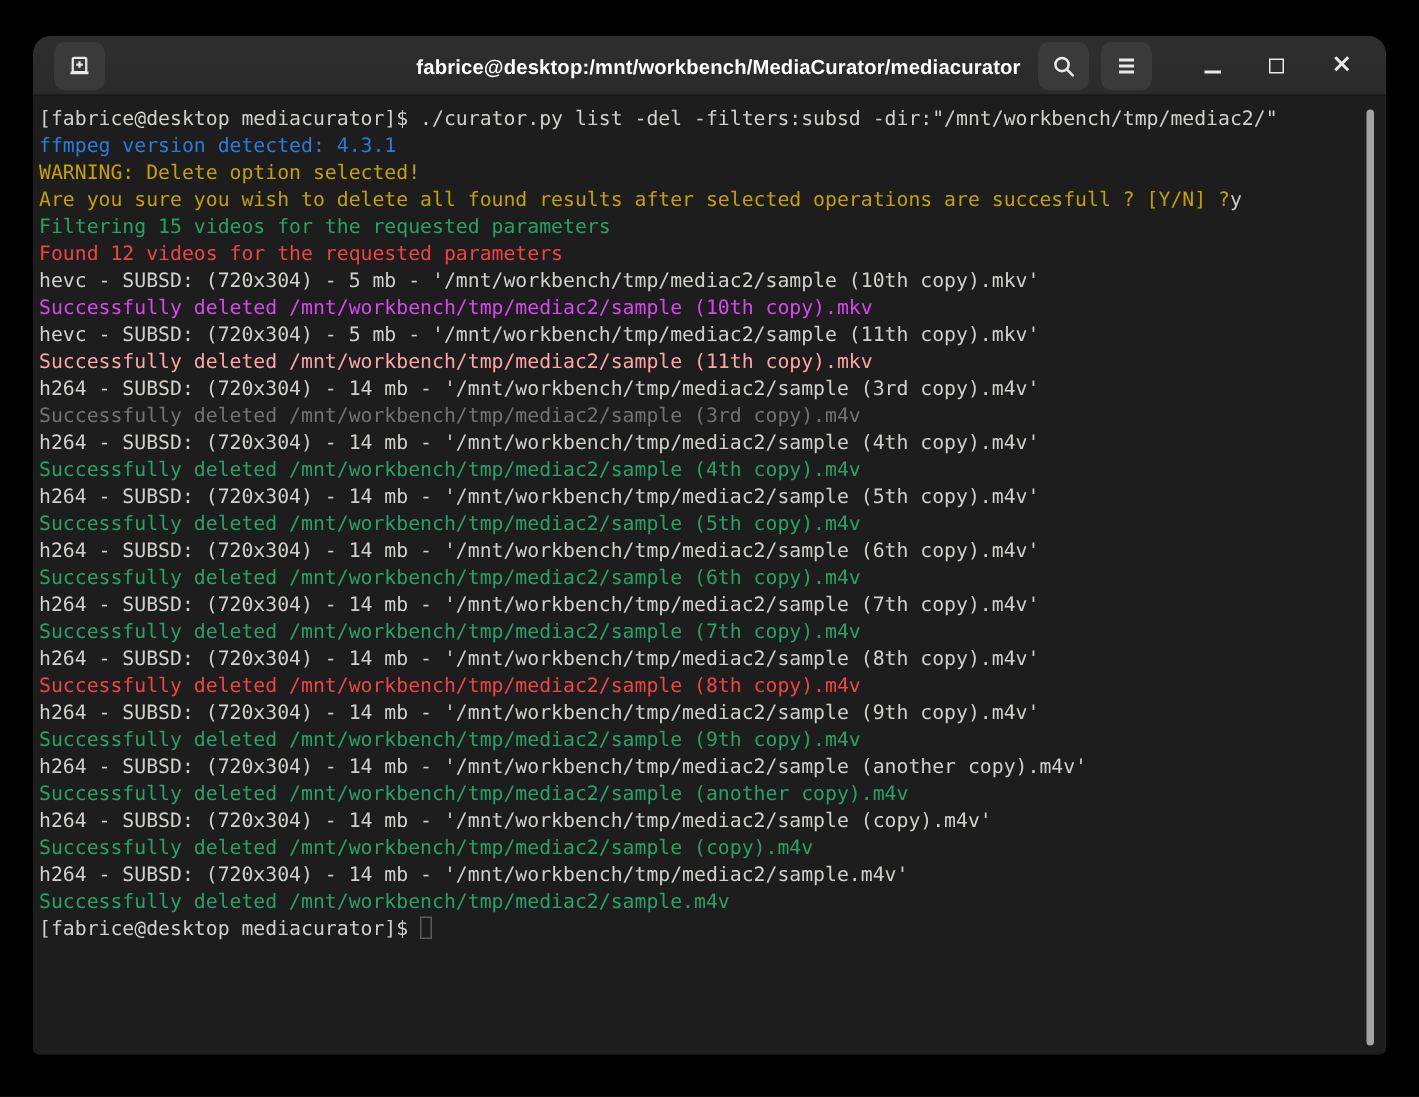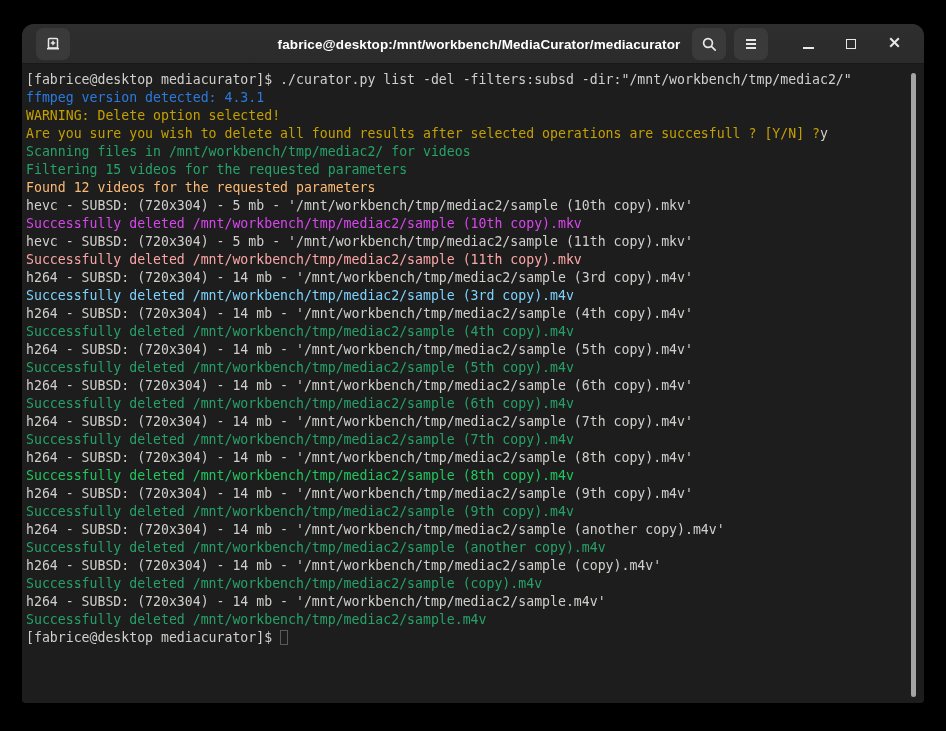--- a/index.html
+++ b/index.html
@@ -117,39 +117,38 @@
       </span>
     </button>
   </div>
 
   <div class="screen">
     <div id="terminal-output">
         <div class="term-line"><span style="color: rgb(208, 207, 204);">[fabrice@desktop mediacurator]$ ./curator.py list -del -filters:subsd -dir:"/mnt/workbench/tmp/mediac2/"</span></div>
         <div class="term-line"><span style="color: rgb(42, 123, 222);">ffmpeg version detected: 4.3.1</span></div>
         <div class="term-line"><span style="color: rgb(196, 160, 0);">WARNING: Delete option selected!</span></div>
         <div class="term-line"><span style="color: rgb(196, 160, 0);">Are you sure you wish to delete all found results after selected operations are succesfull ? [Y/N] ?</span><span style="color: rgb(208, 207, 204);">y</span></div>
-        <div class="term-line"><span style="color: rgb(38, 162, 105);">Scanning files in /mnt/workbench/tmp/mediac2/ for videos</span></div>
         <div class="term-line"><span style="color: rgb(38, 162, 105); margin-top: 28px;">Filtering 15 videos for the requested parameters</span></div>
-        <div class="term-line"><span style="color: #fdba74;">Found 12 videos for the requested parameters</span></div>
+        <div class="term-line"><span style="color: #ef4444;">Found 12 videos for the requested parameters</span></div>
         <div class="term-line"><span style="color: rgb(208, 207, 204);">hevc - SUBSD: (720x304) - 5 mb - '/mnt/workbench/tmp/mediac2/sample (10th copy).mkv'</span></div>
         <div class="term-line"><span style="color: #d946ef;">Successfully deleted /mnt/workbench/tmp/mediac2/sample (10th copy).mkv</span></div>
         <div class="term-line"><span style="color: rgb(208, 207, 204);">hevc - SUBSD: (720x304) - 5 mb - '/mnt/workbench/tmp/mediac2/sample (11th copy).mkv'</span></div>
         <div class="term-line"><span style="color: #fca5a5;">Successfully deleted /mnt/workbench/tmp/mediac2/sample (11th copy).mkv</span></div>
         <div class="term-line"><span style="color: rgb(208, 207, 204);">h264 - SUBSD: (720x304) - 14 mb - '/mnt/workbench/tmp/mediac2/sample (3rd copy).m4v'</span></div>
-        <div class="term-line"><span style="color: #7dd3fc;">Successfully deleted /mnt/workbench/tmp/mediac2/sample (3rd copy).m4v</span></div>
+        <div class="term-line"><span style="color: #737373;">Successfully deleted /mnt/workbench/tmp/mediac2/sample (3rd copy).m4v</span></div>
         <div class="term-line"><span style="color: rgb(208, 207, 204);">h264 - SUBSD: (720x304) - 14 mb - '/mnt/workbench/tmp/mediac2/sample (4th copy).m4v'</span></div>
         <div class="term-line"><span style="color: rgb(38, 162, 105);">Successfully deleted /mnt/workbench/tmp/mediac2/sample (4th copy).m4v</span></div>
         <div class="term-line"><span style="color: rgb(208, 207, 204);">h264 - SUBSD: (720x304) - 14 mb - '/mnt/workbench/tmp/mediac2/sample (5th copy).m4v'</span></div>
         <div class="term-line"><span style="color: rgb(38, 162, 105);">Successfully deleted /mnt/workbench/tmp/mediac2/sample (5th copy).m4v</span></div>
         <div class="term-line"><span style="color: rgb(208, 207, 204);">h264 - SUBSD: (720x304) - 14 mb - '/mnt/workbench/tmp/mediac2/sample (6th copy).m4v'</span></div>
         <div class="term-line"><span style="color: rgb(38, 162, 105);">Successfully deleted /mnt/workbench/tmp/mediac2/sample (6th copy).m4v</span></div>
         <div class="term-line"><span style="color: rgb(208, 207, 204);">h264 - SUBSD: (720x304) - 14 mb - '/mnt/workbench/tmp/mediac2/sample (7th copy).m4v'</span></div>
         <div class="term-line"><span style="color: rgb(38, 162, 105);">Successfully deleted /mnt/workbench/tmp/mediac2/sample (7th copy).m4v</span></div>
         <div class="term-line"><span style="color: rgb(208, 207, 204);">h264 - SUBSD: (720x304) - 14 mb - '/mnt/workbench/tmp/mediac2/sample (8th copy).m4v'</span></div>
-        <div class="term-line"><span style="color: #22c55e;">Successfully deleted /mnt/workbench/tmp/mediac2/sample (8th copy).m4v</span></div>
+        <div class="term-line"><span style="color: #ef4444;">Successfully deleted /mnt/workbench/tmp/mediac2/sample (8th copy).m4v</span></div>
         <div class="term-line"><span style="color: rgb(208, 207, 204);">h264 - SUBSD: (720x304) - 14 mb - '/mnt/workbench/tmp/mediac2/sample (9th copy).m4v'</span></div>
         <div class="term-line"><span style="color: rgb(38, 162, 105);">Successfully deleted /mnt/workbench/tmp/mediac2/sample (9th copy).m4v</span></div>
         <div class="term-line"><span style="color: rgb(208, 207, 204);">h264 - SUBSD: (720x304) - 14 mb - '/mnt/workbench/tmp/mediac2/sample (another copy).m4v'</span></div>
         <div class="term-line"><span style="color: rgb(38, 162, 105);">Successfully deleted /mnt/workbench/tmp/mediac2/sample (another copy).m4v</span></div>
         <div class="term-line"><span style="color: rgb(208, 207, 204);">h264 - SUBSD: (720x304) - 14 mb - '/mnt/workbench/tmp/mediac2/sample (copy).m4v'</span></div>
         <div class="term-line"><span style="color: rgb(38, 162, 105);">Successfully deleted /mnt/workbench/tmp/mediac2/sample (copy).m4v</span></div>
         <div class="term-line"><span style="color: rgb(208, 207, 204);">h264 - SUBSD: (720x304) - 14 mb - '/mnt/workbench/tmp/mediac2/sample.m4v'</span></div>
         <div class="term-line"><span style="color: rgb(38, 162, 105);">Successfully deleted /mnt/workbench/tmp/mediac2/sample.m4v</span></div>
         <div class="term-line"><span style="color: rgb(208, 207, 204);">[fabrice@desktop mediacurator]$</span><span class="cursor"></span></div>
       </div>

